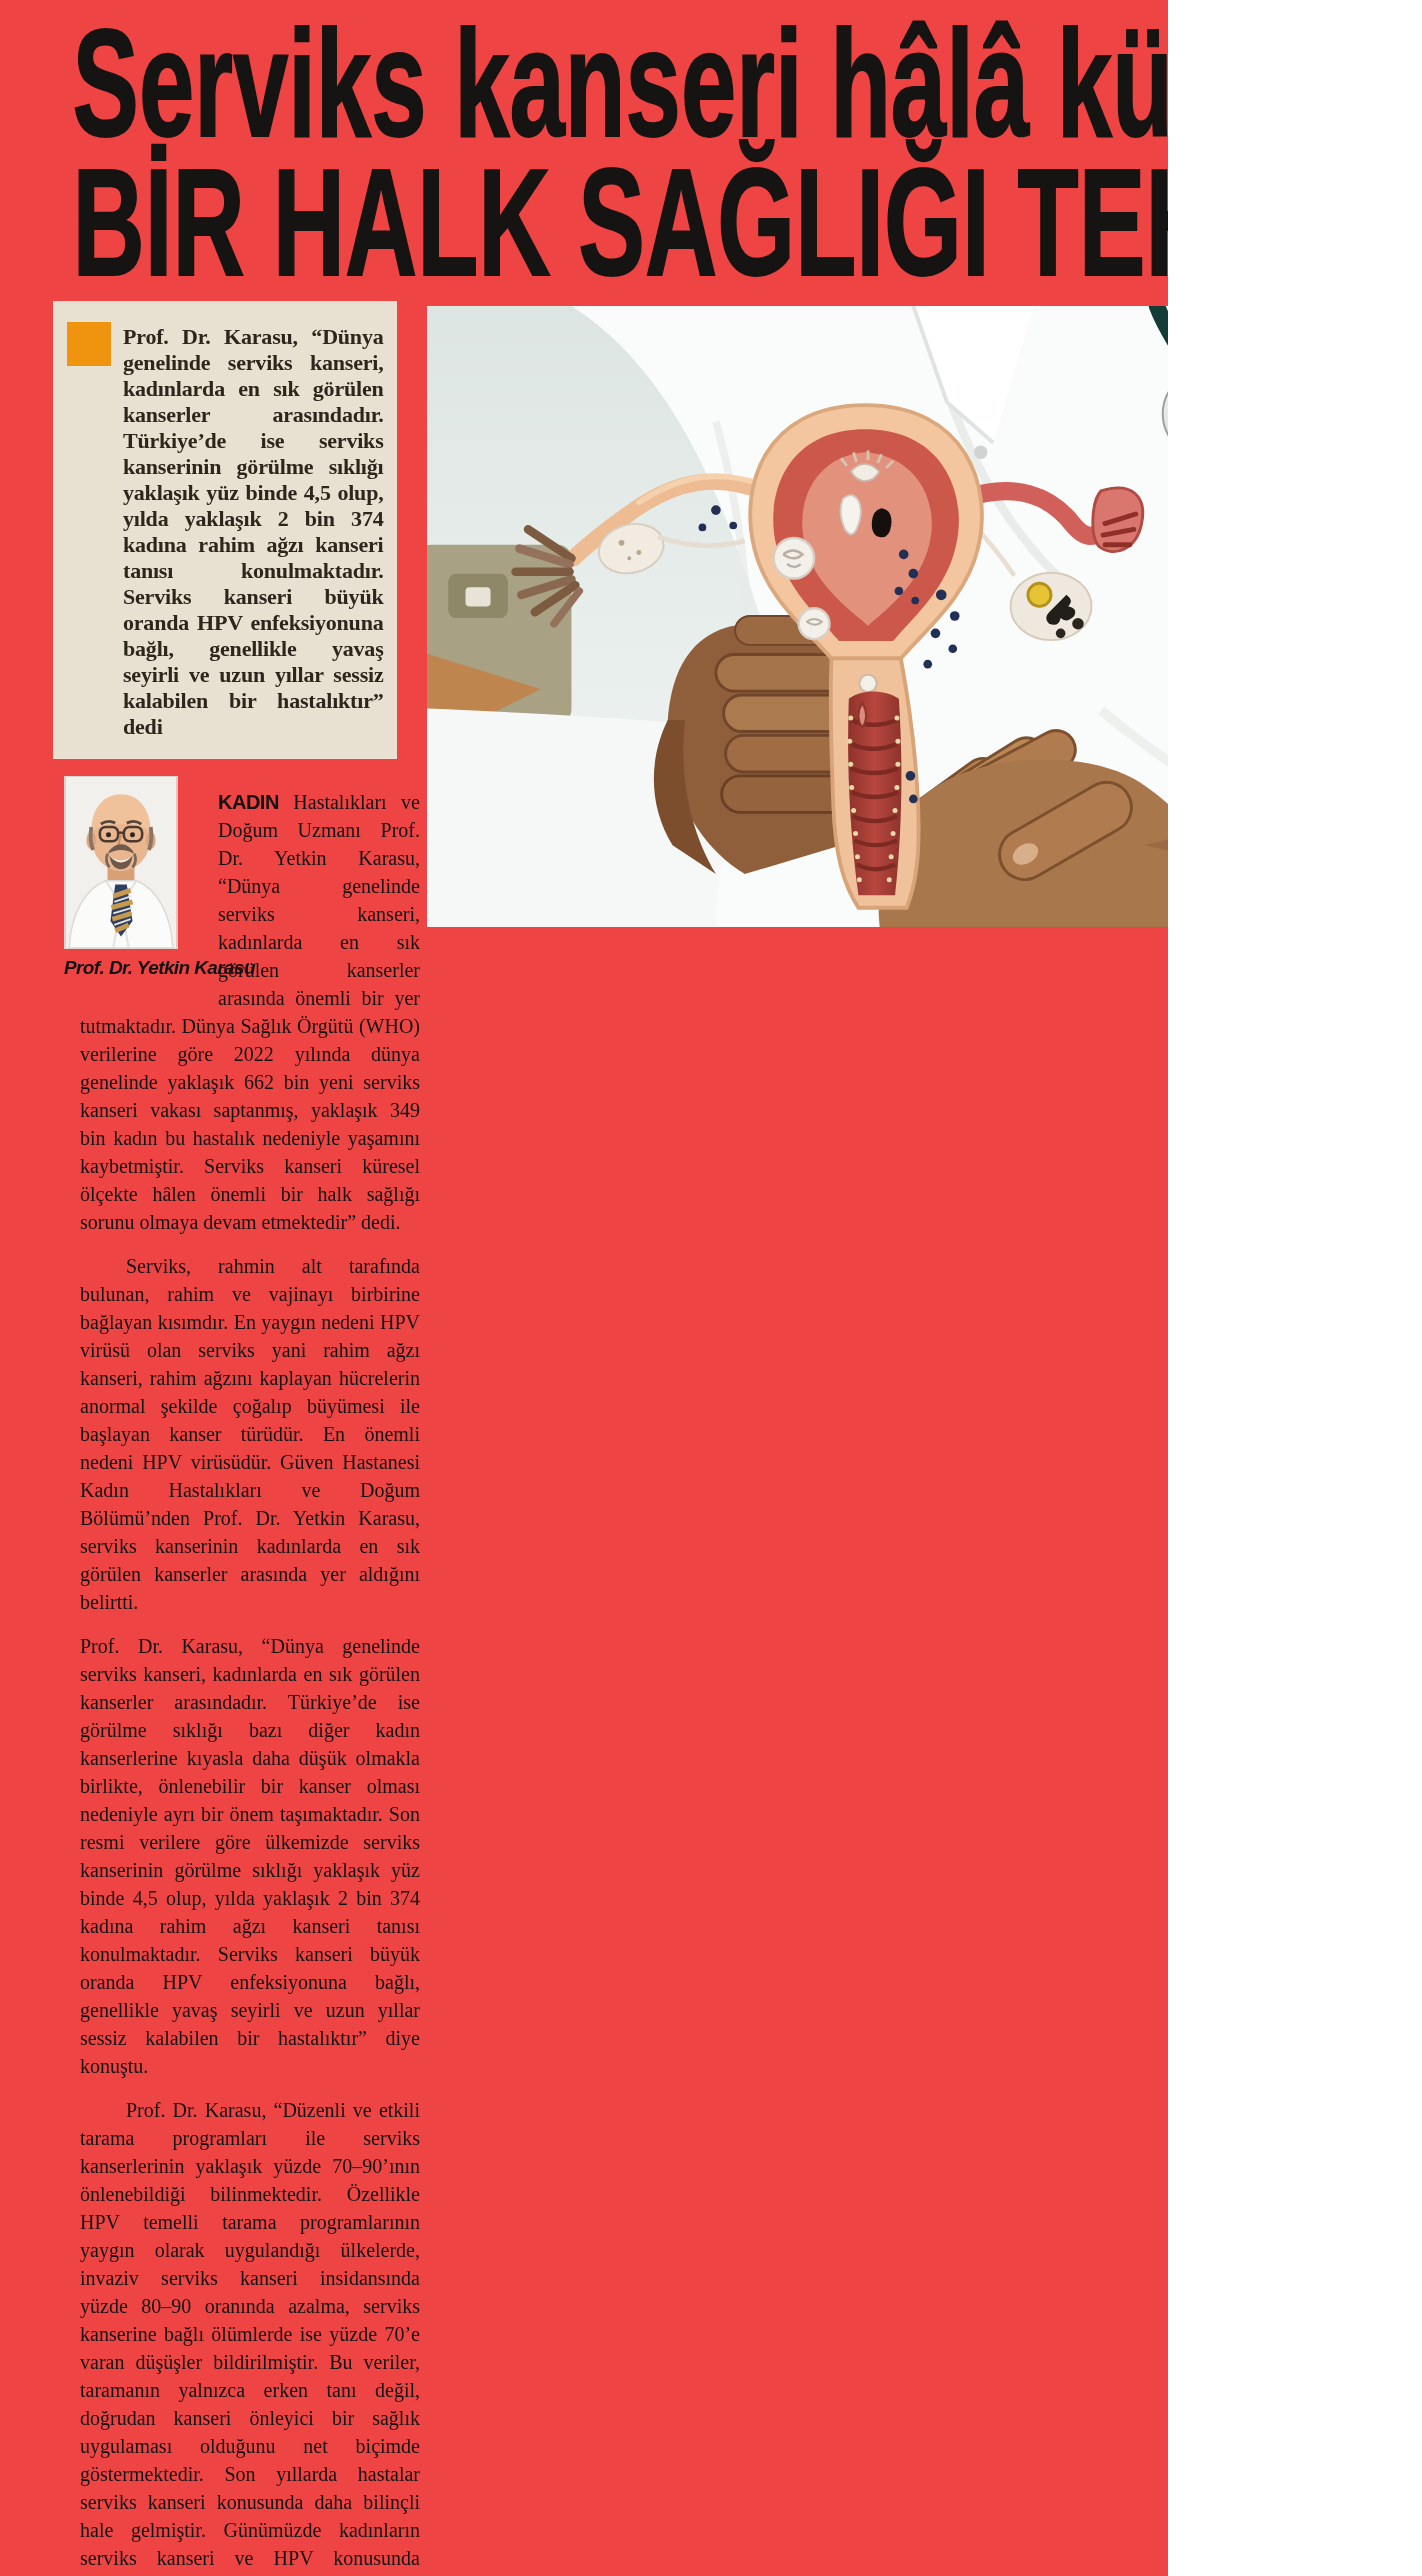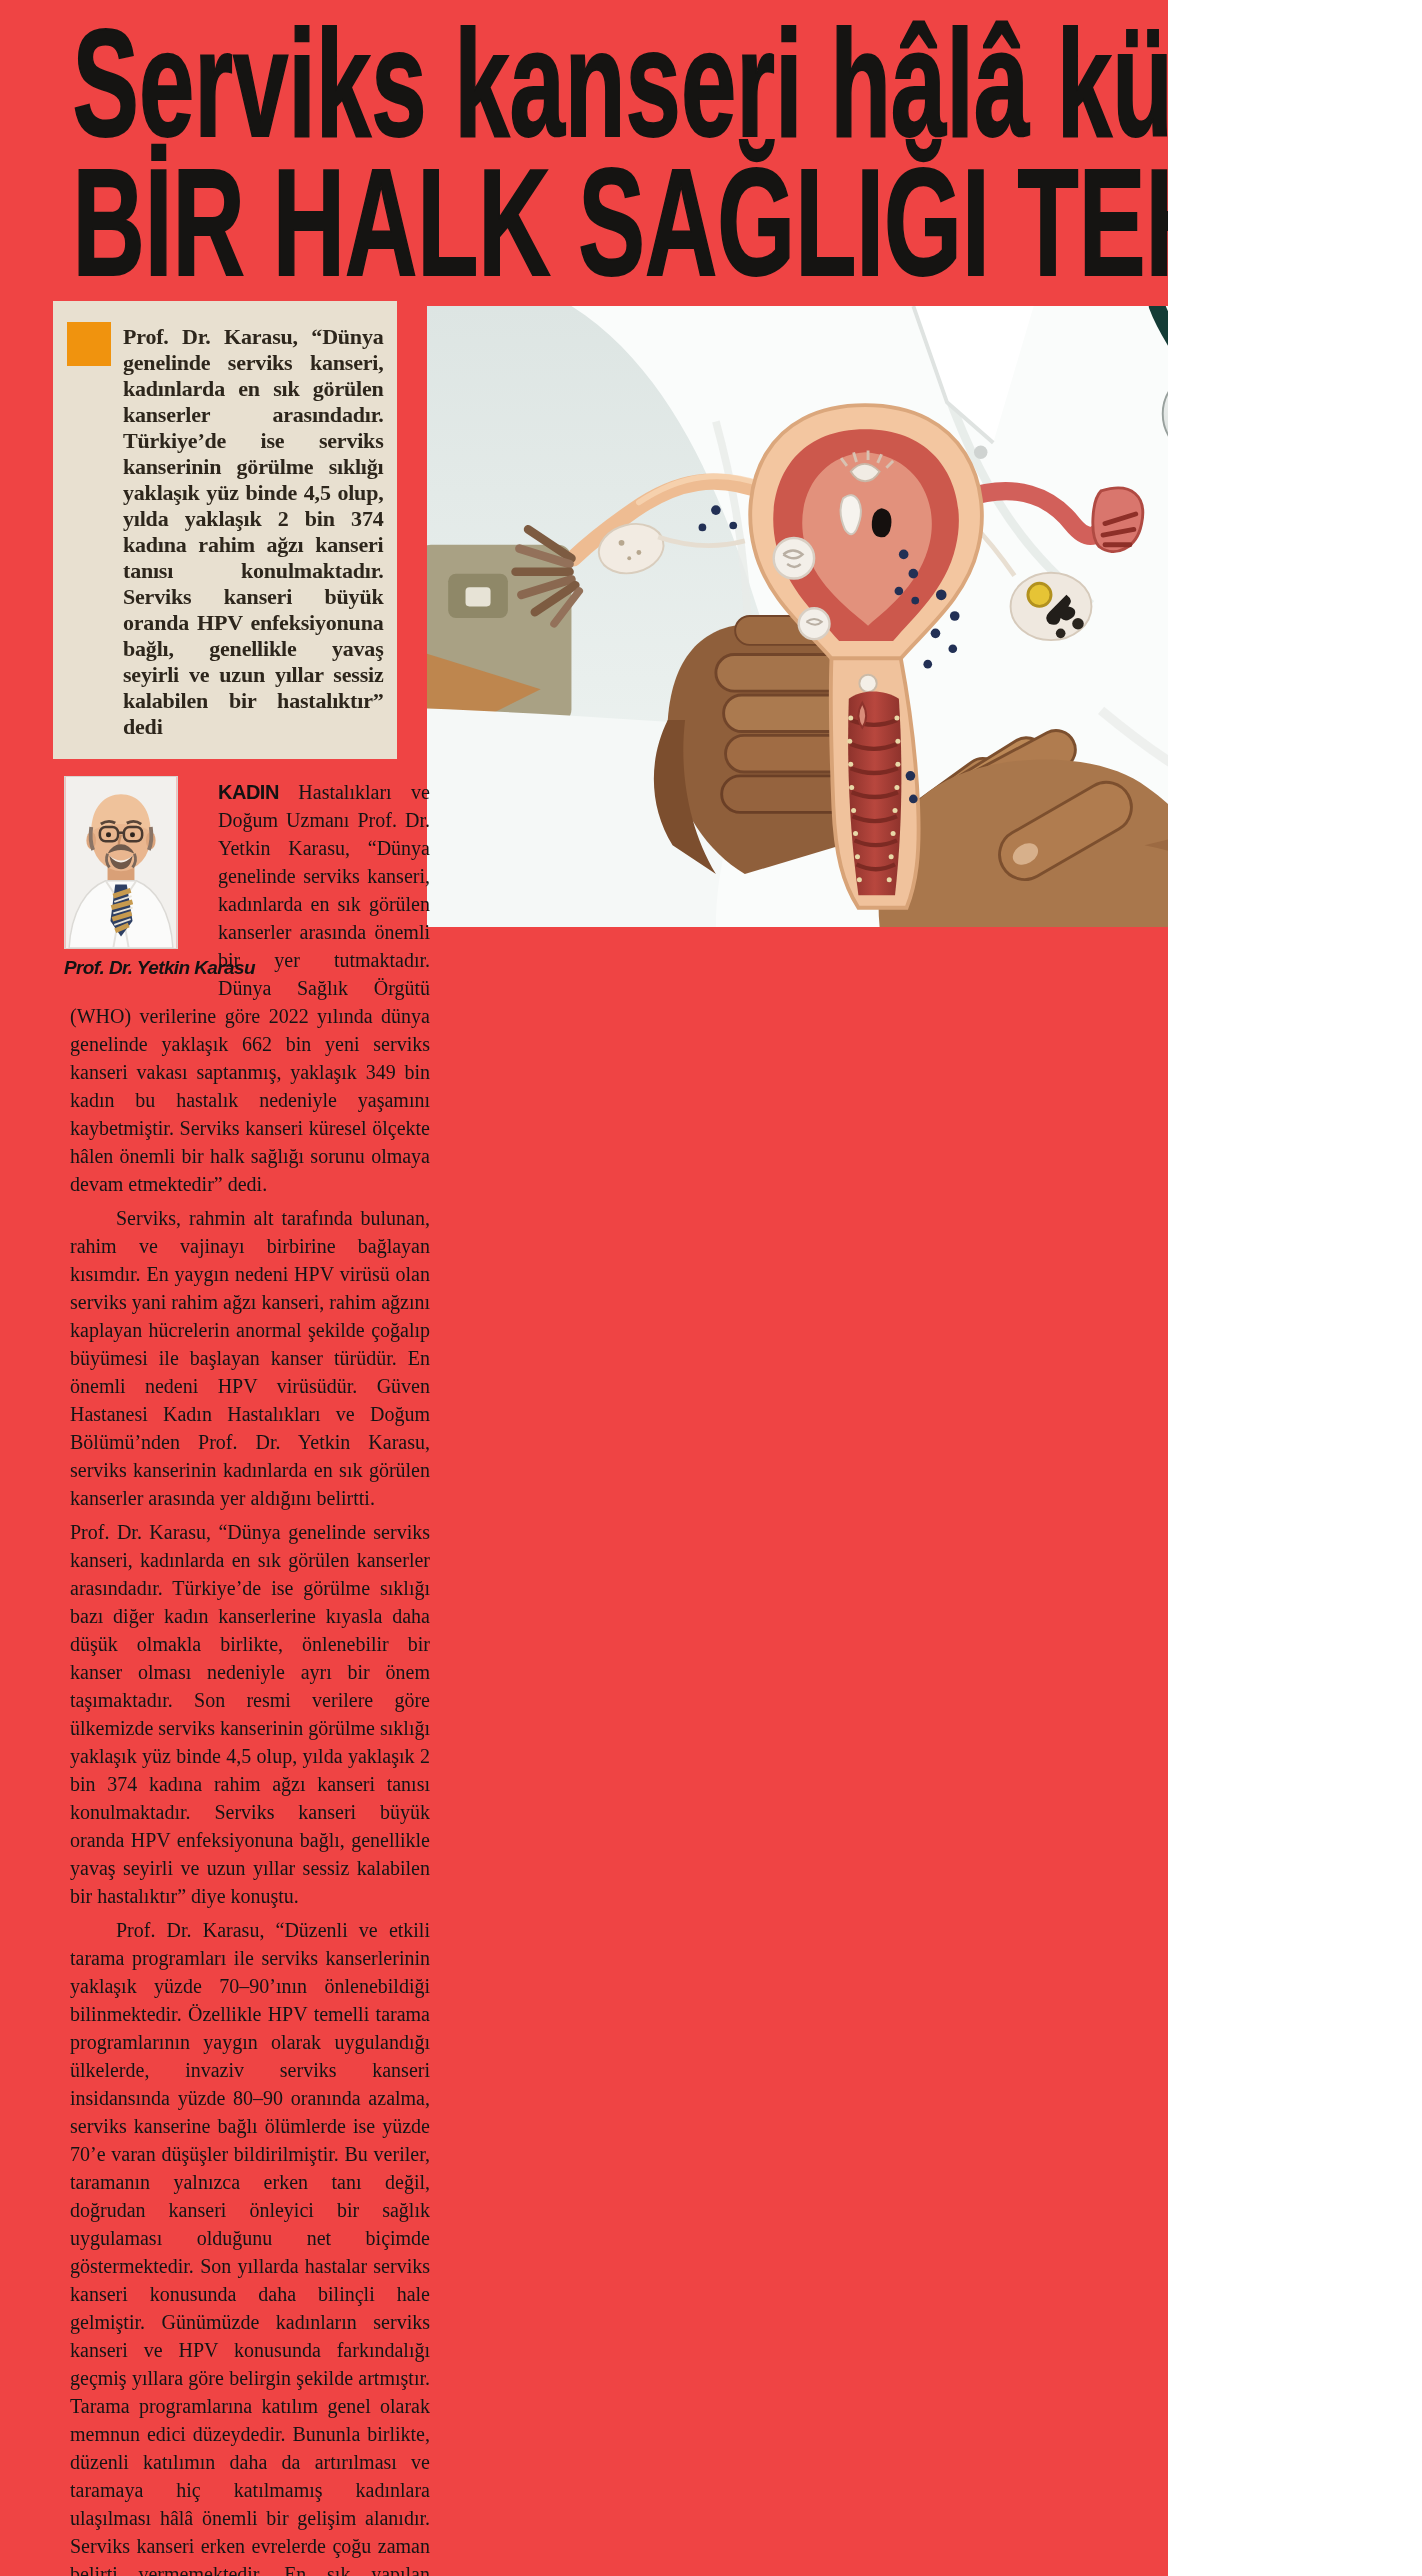--- a/index.html
+++ b/index.html
@@ -25,21 +25,21 @@
     font-family:"Liberation Serif", serif; font-weight:bold; font-size:22px;
     line-height:26px; letter-spacing:-0.2px; color:#2d261c; text-align:justify;
   }
   
   .main-photo { position:absolute; left:427px; top:306px; width:963px; height:621px; }
   
   .body-column {
     position:absolute; left:64px; top:772px; width:372px;
     font-size:20px; line-height:28px; color:#141414; text-align:justify;
   }
-  .body-column p { margin:6px; }
+  .body-column p { margin:16px; }
   .body-column p.indent { text-indent:46px; }
   .portrait-block { float:left; width:154px; margin:3.9px 0 5.8px 0; }
   .portrait-photo { width:112px; height:171px; display:block; border:1px solid #d8d5d0; }
   .portrait-caption {
     font-family:"Liberation Sans", sans-serif; font-weight:bold; font-style:italic;
     font-size:19px; letter-spacing:-0.6px; color:#121212; margin-top:4.8px; white-space:nowrap;
   }
   .lead-word {
     font-family:"Liberation Sans", sans-serif; font-weight:bold; font-size:20px;
     letter-spacing:-0.5px; color:#121212;

